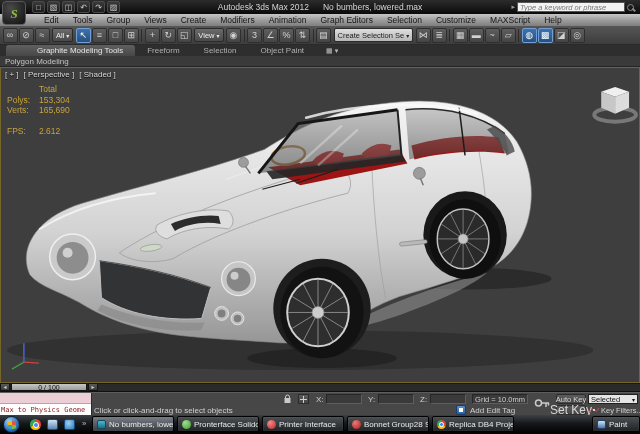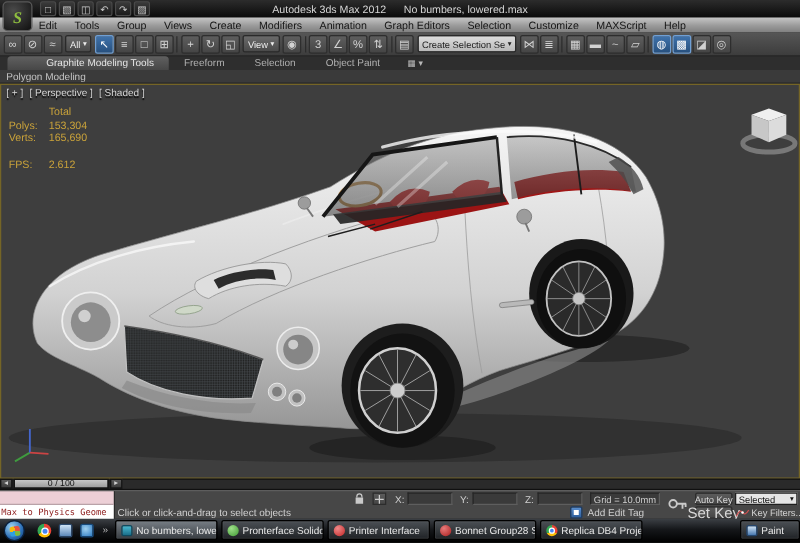--- a/index.html
+++ b/index.html
@@ -28,21 +28,21 @@
   .ic-input { width:108px; height:10px; font-size:7.5px; font-style:italic;
               color:#7a7a7a; background:#f2f2f2; border:1px solid #555; padding:0 2px;
               font-family:"Liberation Sans", sans-serif; }
   .magnifier { width:7px; height:7px; border:1.5px solid #8a8a8a; border-radius:50%; position:relative; }
   .magnifier i { position:absolute; width:4px; height:1.5px; background:#8a8a8a;
                  right:-3px; bottom:-1px; transform:rotate(45deg); display:block; }
 
   
   .menubar { position:absolute; left:0; top:14px; width:640px; height:12px;
              background:linear-gradient(#c6c6c6,#9a9a9a 55%,#7f7f7f);
-             display:flex; align-items:center; padding-left:24px; }
+             display:flex; align-items:center; padding-left:37px; }
   .menu-item { font-size:8.5px; color:#141414; padding:0 7px; white-space:nowrap; }
 
   
   .maintoolbar { position:absolute; left:0; top:26px; width:640px; height:19px;
                  background:linear-gradient(#565656,#3d3d3d);
                  border-bottom:1px solid #2a2a2a;
                  display:flex; align-items:center; padding:0 2px; }
   .tb-icon { width:15px; height:15px; margin:0 0.5px; display:flex; align-items:center;
              justify-content:center; font-size:9px; color:#d2d2d2;
              background:linear-gradient(#5e5e5e,#454545); border:1px solid #2e2e2e; border-radius:2px; }
@@ -164,20 +164,27 @@
       <span class="qat-icon">▧</span>
       <span class="qat-icon">◫</span>
       <span class="qat-icon">↶</span>
       <span class="qat-icon">↷</span>
       <span class="qat-icon">▨</span>
     </div>
     <div class="win-title">
       <span>Autodesk 3ds Max 2012</span>
       <span>No bumbers, lowered.max</span>
     </div>
+    <div class="infocenter">
+      <span class="ic-arrow">▸</span>
+      <input class="ic-input" placeholder="Type a keyword or phrase" style="">
+      <span class="magnifier">
+          <i></i>
+        </span>
+    </div>
   </div>
 
   <div class="app-logo">
     <span>S</span>
   </div>
 
   <div class="menubar">
     <span class="menu-item">Edit</span>
     <span class="menu-item">Tools</span>
     <span class="menu-item">Group</span>

